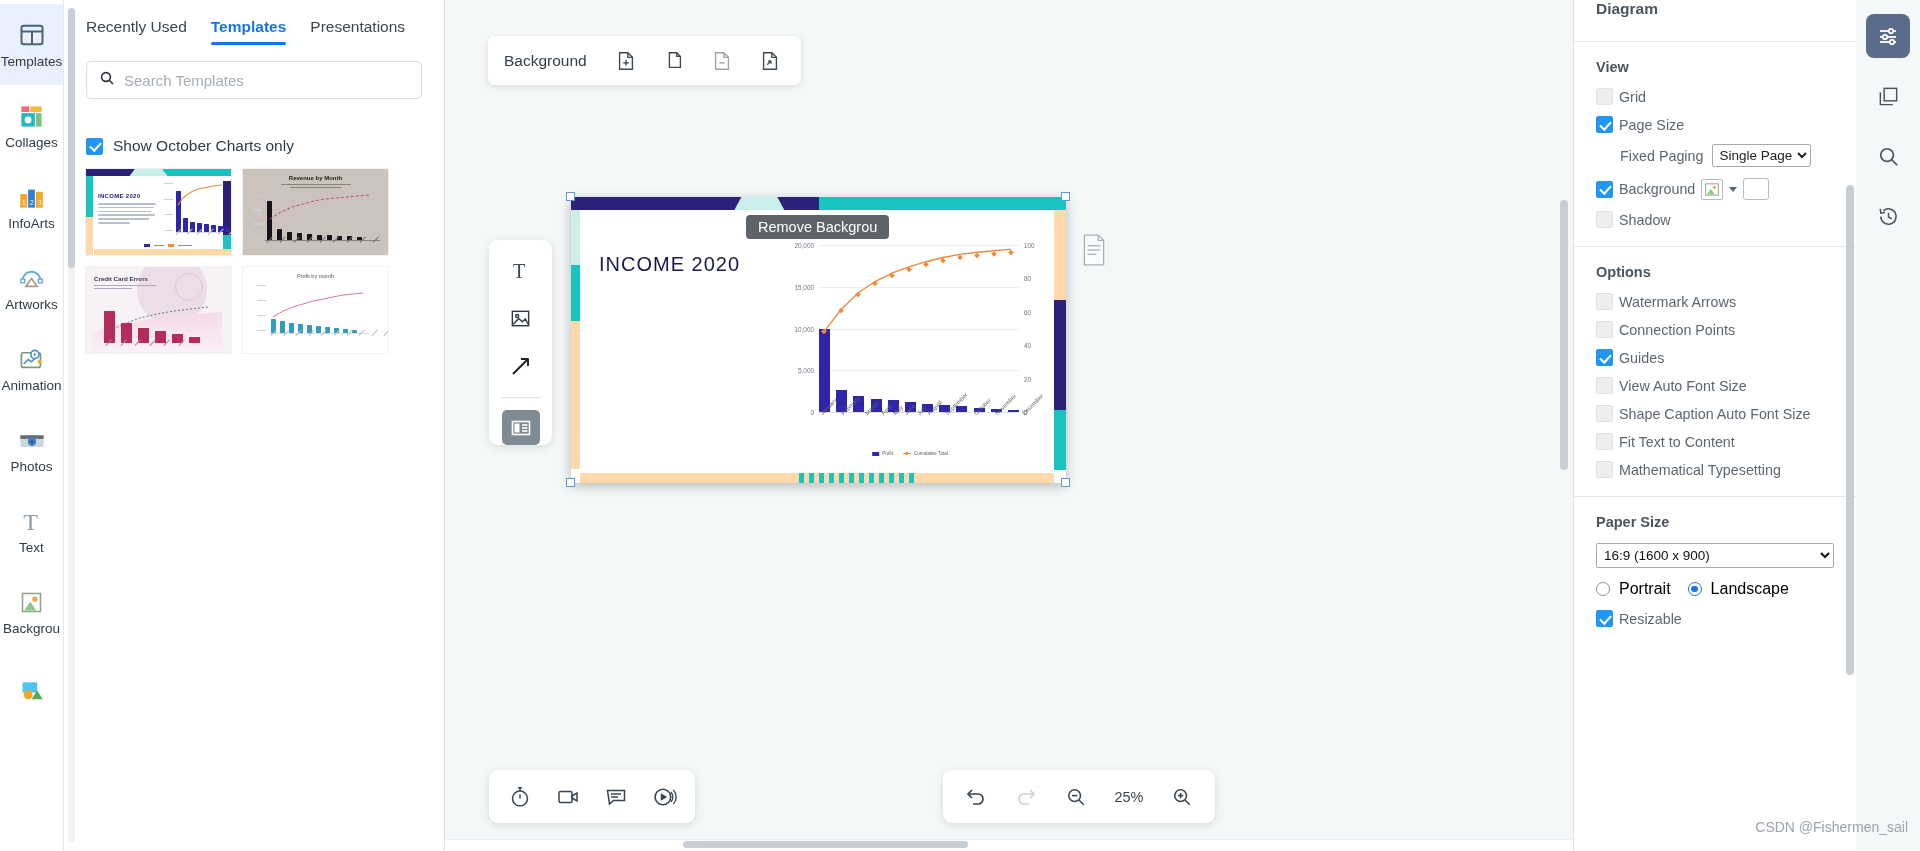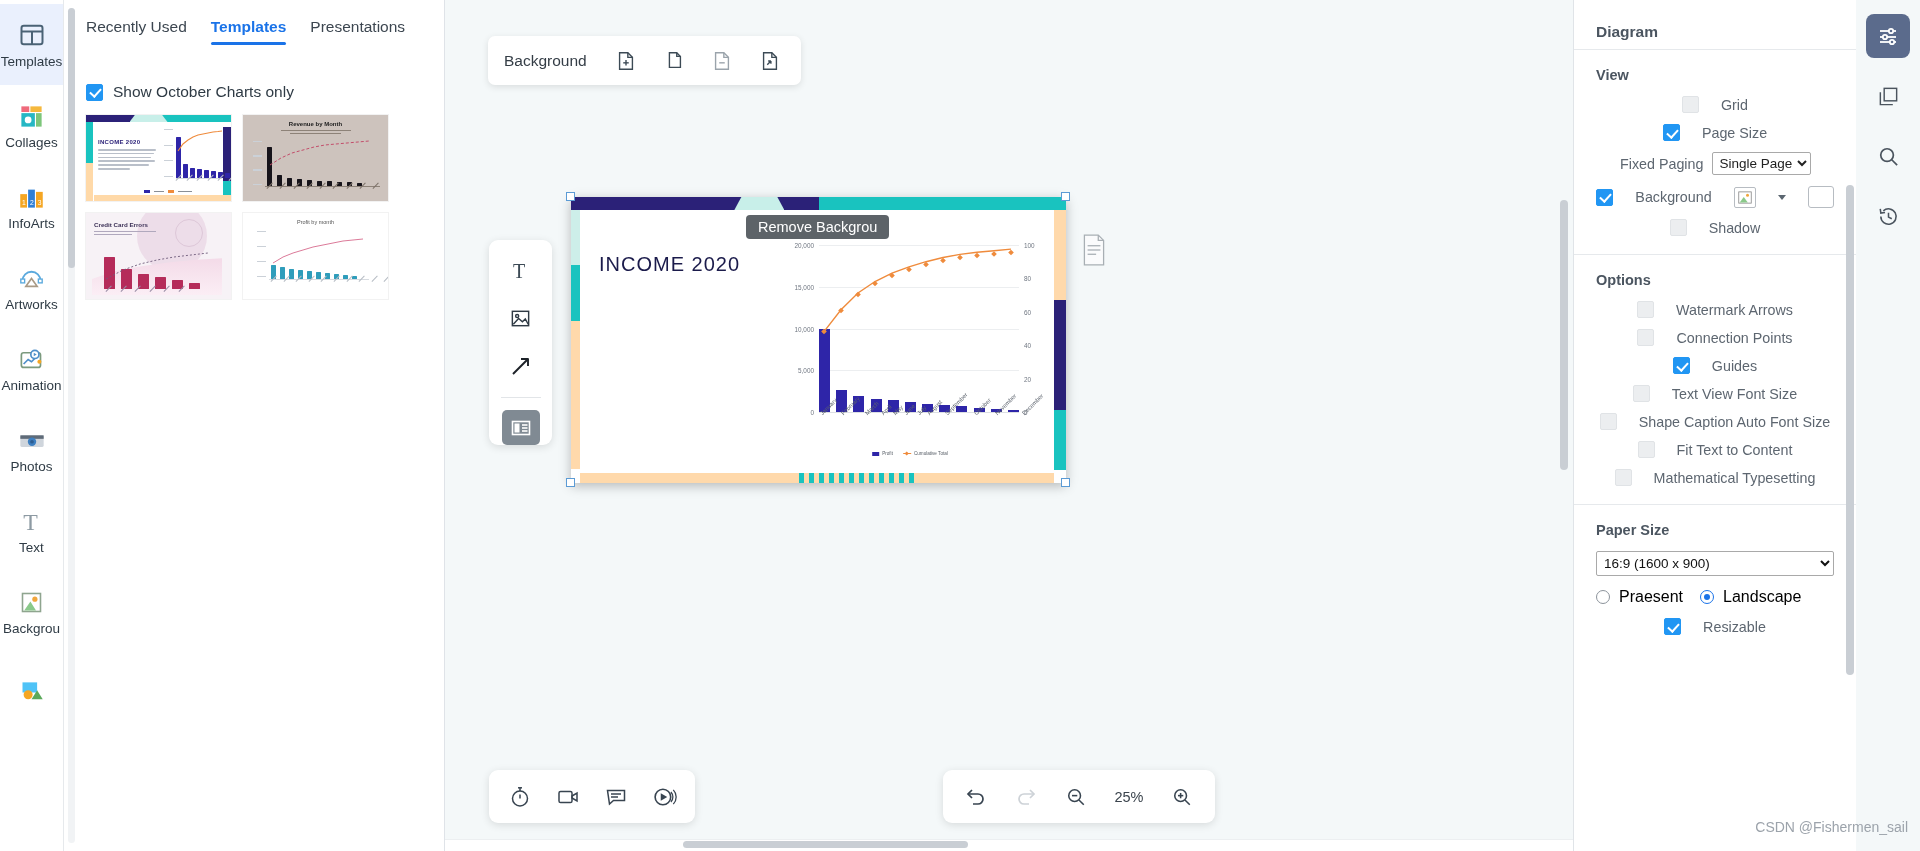--- a/index.html
+++ b/index.html
@@ -234,27 +234,27 @@
   .h-scroll-thumb{ position:absolute; left:238px; bottom:3px; width:285px; height:7px;
                    background:#c9ced4; border-radius:4px; }
   .v-scroll-thumb{ position:absolute; right:5px; top:200px; width:8px; height:270px;
                    background:#c9ced4; border-radius:4px; }
 
   
   .right-panel {
     width: 283px; flex: 0 0 283px; height: 851px; background: #fff;
     border-left: 1px solid #e0e4e8; position: relative; overflow: hidden;
   }
-  .rp-header { height: 50px; display: flex; align-items: flex-end; padding: 8px 22px;
+  .rp-header { height: 42px; display: flex; align-items: flex-start; padding: 0 22px;
                border-bottom: 1px solid #e6e9ec; }
   .rp-title { font-size: 15.5px; font-weight: bold; color: #4b5560; }
   .rp-section { padding: 17px 22px 16px 22px; border-bottom: 1px solid #e6e9ec; }
   .rp-section.nb { border-bottom: none; }
   .rp-h { font-size: 14.5px; font-weight: bold; color: #4b5560; margin-bottom: 13px; }
-  .rp-row { display: flex; align-items: center; gap: 22px; margin-bottom: 11px; cursor: pointer; justify-content: center; }
+  .rp-row { display: flex; align-items: center; gap: 6px; margin-bottom: 11px; cursor: pointer; }
   .rp-row .lbl { font-size: 14.3px; color: #5d6670; }
   .rp-sub { display: flex; align-items: center; gap: 9px; margin: 2px 0 11px 24px; }
   .rp-sub .lbl { font-size: 14.3px; color: #5d6670; }
   select.rp-select {
     font-family: inherit; font-size: 13.5px; color: #222; border: 1px solid #a9a9a9;
     background: #fff; border-radius: 2px; height: 23px; padding: 0 2px;
   }
   .sw-btn { width: 22px; height: 21px; border: 1px solid #b7bcc2; border-radius: 2px;
             display: flex; align-items: center; justify-content: center; background: #fff; cursor: pointer;}
   .caret { width:0;height:0;border-left:4px solid transparent;border-right:4px solid transparent;
@@ -401,20 +401,29 @@
   <div class="tpl-panel">
     <div class="tpl-scroll-track"></div>
     <div class="tpl-scroll-thumb"></div>
 
     <div class="tabs">
       <div class="tab">Recently Used</div>
       <div class="tab active">Templates</div>
       <div class="tab">Presentations</div>
     </div>
 
+    <div class="search-box">
+      <span>
+        <svg width="16" height="16" viewBox="0 0 24 24" fill="none" stroke="#2b3138" stroke-width="2.4">
+          <circle cx="10.5" cy="10.5" r="6.6"></circle>
+            <line x1="15.4" y1="15.4" x2="21" y2="21"></line>
+        </svg>
+      </span>
+      <input type="text" placeholder="Search Templates" style="">
+    </div>
 
     <div class="chk-row">
       <span class="cbox on"></span>
       <span class="chk-label">Show October Charts only</span>
     </div>
 
 
     <div class="thumb-grid">
 
       <div class="thumb t1">
@@ -890,21 +899,21 @@
       <div class="rp-row">
         <span class="cbox"></span>
         <span class="lbl">Connection Points</span>
       </div>
       <div class="rp-row">
         <span class="cbox on"></span>
         <span class="lbl">Guides</span>
       </div>
       <div class="rp-row">
         <span class="cbox"></span>
-        <span class="lbl">Text View Font Size</span>
+        <span class="lbl">View Auto Font Size</span>
       </div>
       <div class="rp-row">
         <span class="cbox"></span>
         <span class="lbl">Shape Caption Auto Font Size</span>
       </div>
       <div class="rp-row">
         <span class="cbox"></span>
         <span class="lbl">Fit Text to Content</span>
       </div>
       <div class="rp-row" style="margin-bottom:2px">
@@ -913,21 +922,21 @@
       </div>
     </div>
 
     <div class="rp-section nb">
       <div class="rp-h">Paper Size</div>
       <select class="paper-select">
         <option>16:9 (1600 x 900)</option>
       </select>
       <div class="radio-row">
         <span class="radio"></span>
-        <span class="lbl">Praesent</span>
+        <span class="lbl">Portrait</span>
         <span class="radio on" style="margin-left:8px"></span>
         <span class="lbl">Landscape</span>
       </div>
       <div class="rp-row">
         <span class="cbox on"></span>
         <span class="lbl">Resizable</span>
       </div>
     </div>
 
     <div class="rp-scroll-thumb"></div>

